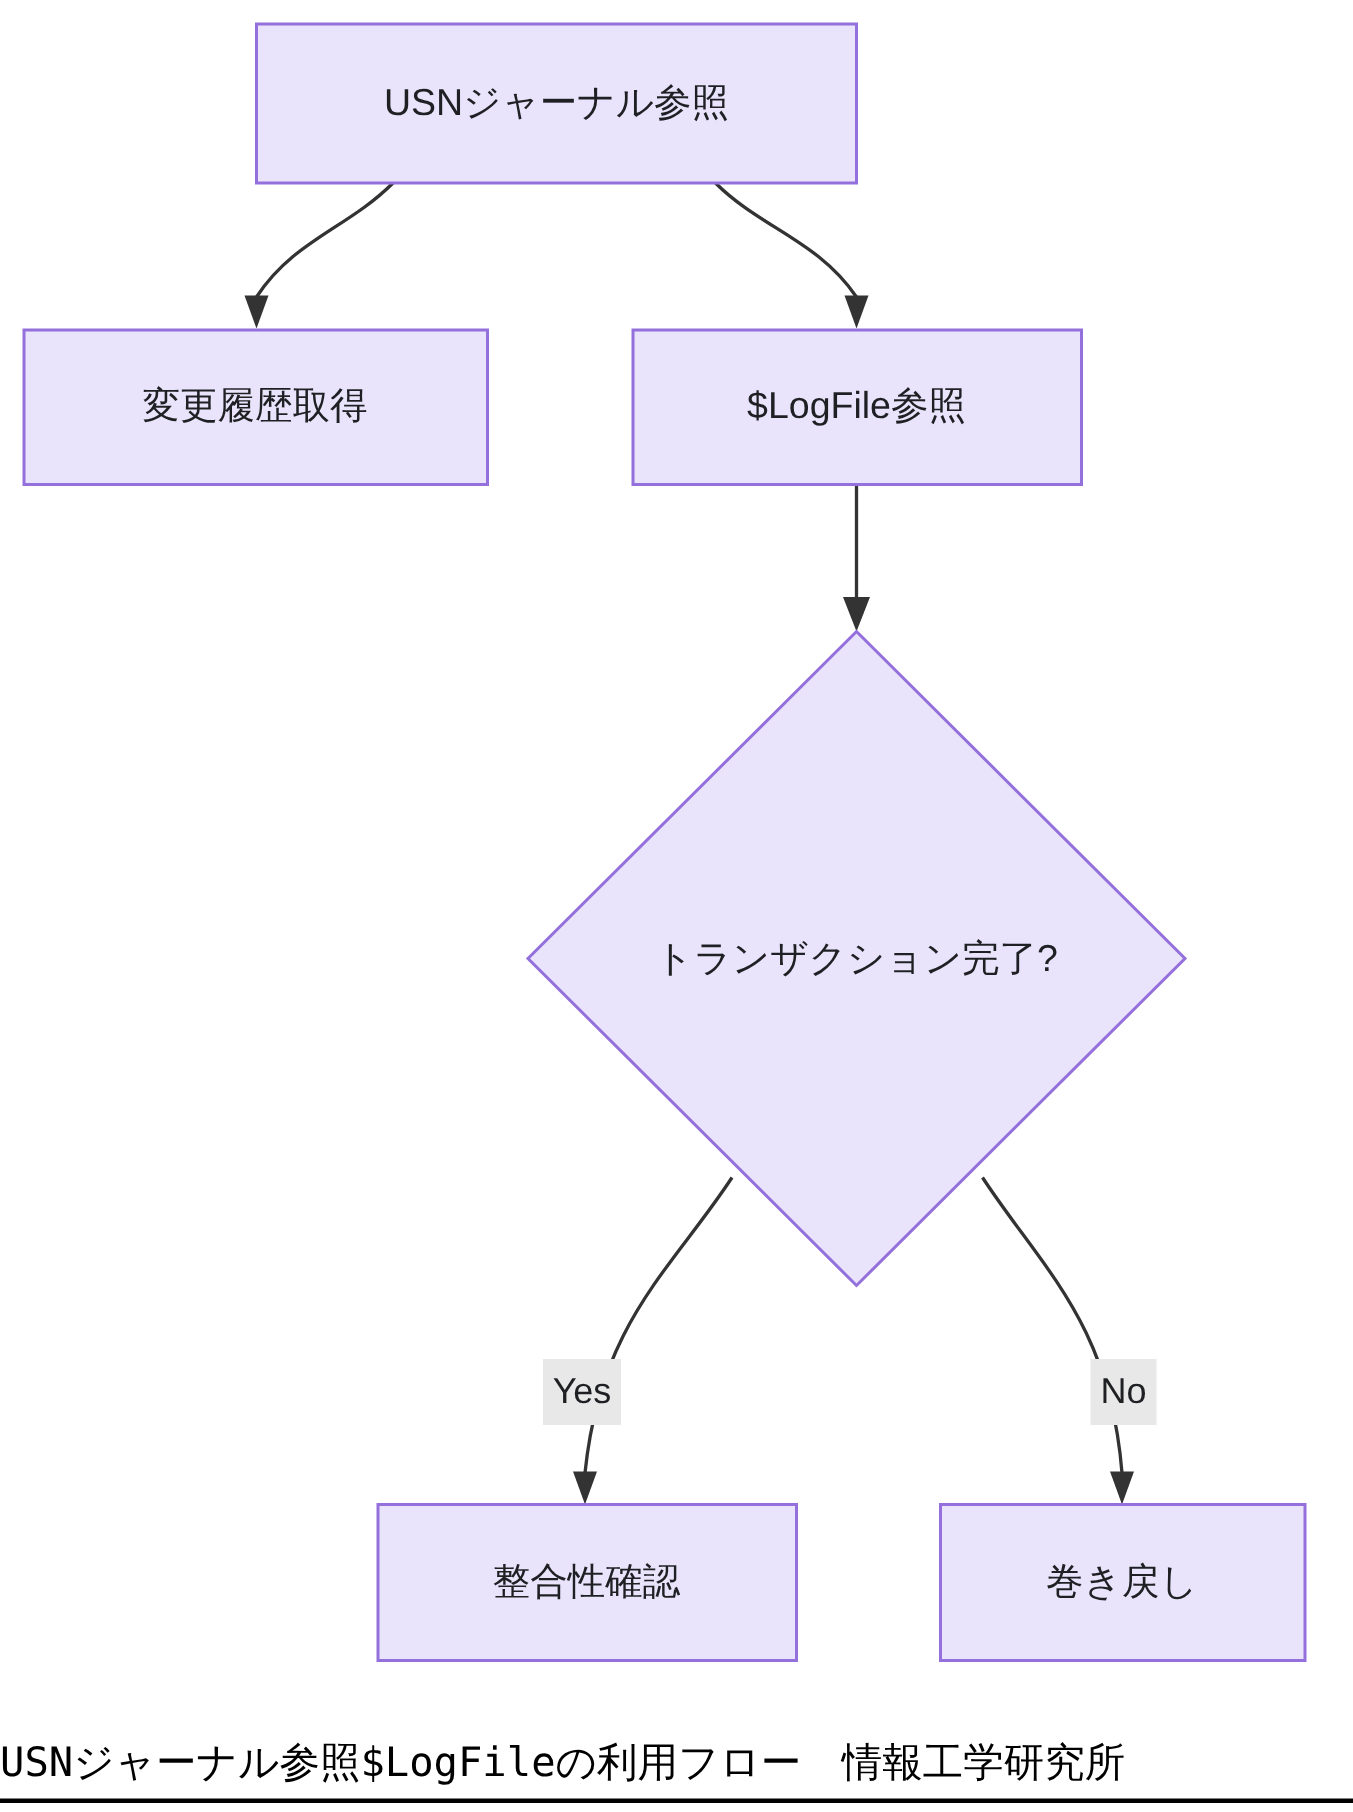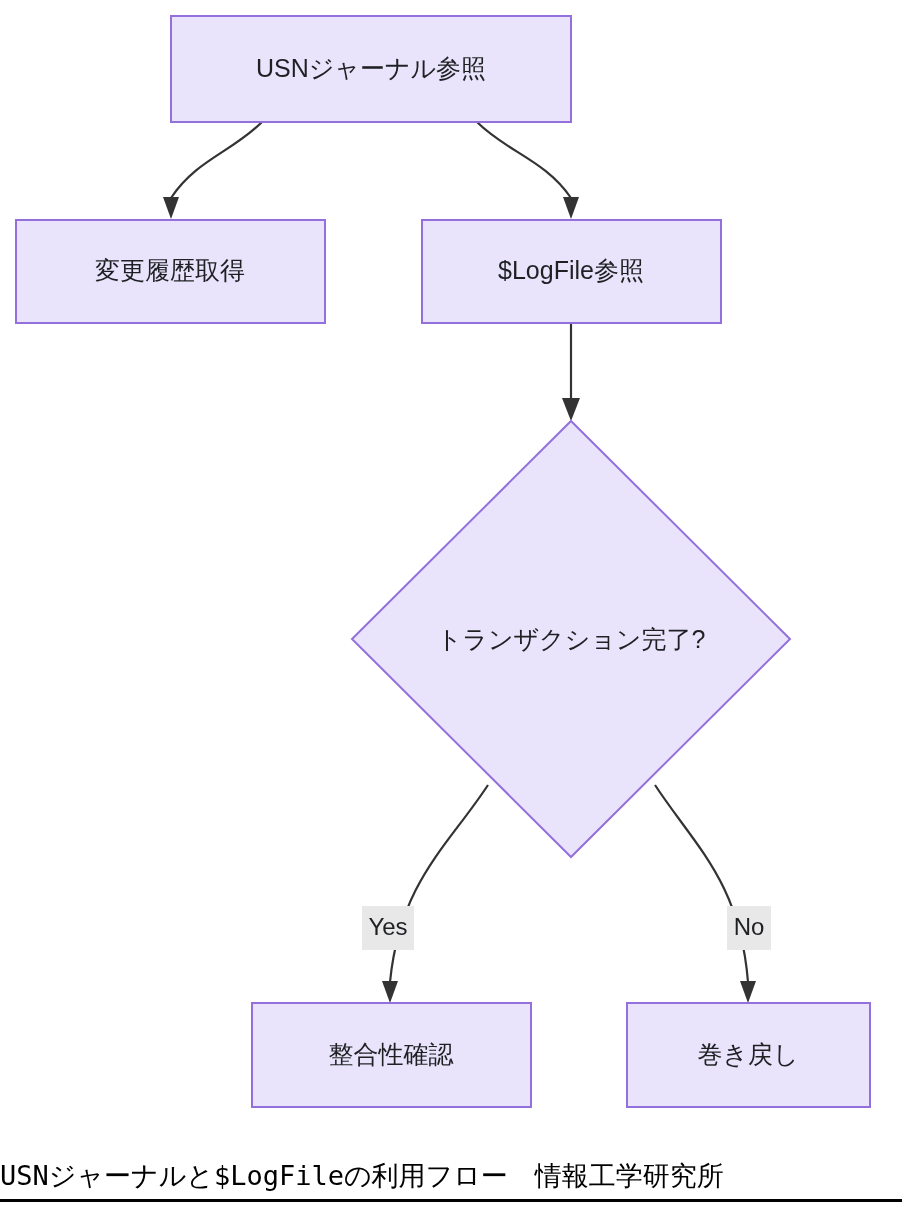--- a/index.html
+++ b/index.html
@@ -163,16 +163,16 @@
     </g>
 
     <g>
       <rect class="edge-label-box" x="727" y="906" width="44" height="44"></rect>
       <text class="edge-label-text" x="749" y="929">No</text>
     </g>
 
   </svg>
 
   <div class="caption-bar">
-    <span class="caption-text">USNジャーナルと$LogFileの利用フロー　情報工学研究所</span>
+    <span class="caption-text">USNジャーナル参照$LogFileの利用フロー　情報工学研究所</span>
   </div>
 
 </div>
 
 </body></html>

